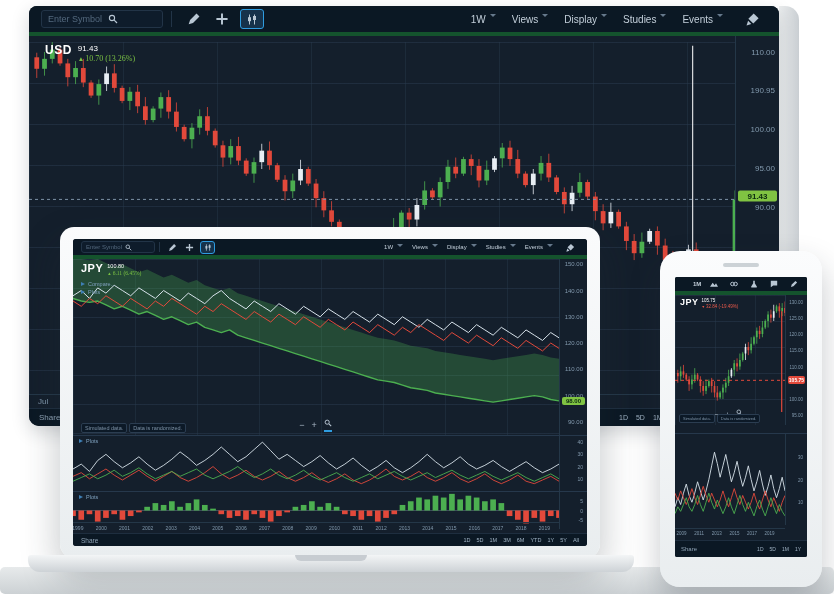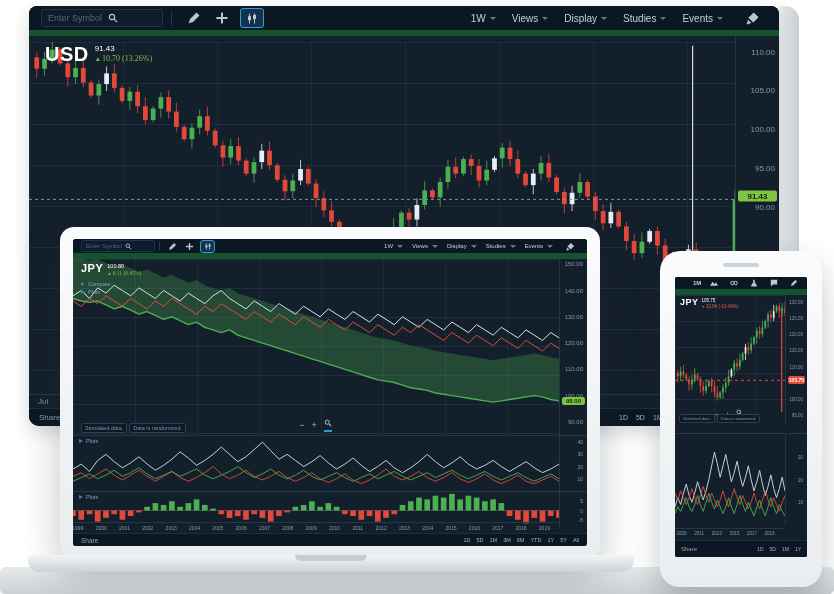--- a/index.html
+++ b/index.html
@@ -29,23 +29,23 @@
   .phone-body{position:absolute;left:660px;top:251px;width:162px;height:336px;
     background:linear-gradient(#fbfcfd,#e9edef);border-radius:20px;z-index:7;
     box-shadow:0 14px 30px rgba(35,45,55,.25);}
   .phone-speaker{position:absolute;left:723px;top:263px;width:36px;height:4px;
     background:#ccd2d6;border-radius:2px;z-index:8;}
   .phone-screen{position:absolute;left:675px;top:277px;width:132px;height:280px;
     background:#141f2c;border-radius:2px;z-index:8;overflow:hidden;}
 
   
   .toolbar{position:absolute;left:0;top:0;right:0;display:flex;align-items:center;
-    background:#0b1824;border-bottom:6px solid #14532d;color:#8ea2b4;}
+    background:#0b1824;border-bottom:4px solid #14532d;color:#8ea2b4;}
   .tb-right{margin-left:auto;display:flex;align-items:center;}
-  .menu{display:inline-flex;align-items:center;color:#c3cfda;cursor:pointer;}
+  .menu{display:inline-flex;align-items:flex-start;color:#c3cfda;cursor:pointer;}
   .menu::after{content:"";width:0;height:0;border-left:3px solid transparent;
     border-right:3px solid transparent;border-top:3px solid #66798c;margin-left:4px;}
   .search-box{display:flex;align-items:center;border:1px solid #223447;
     border-radius:3px;background:#0e1c2b;color:#53687d;}
   .charttype{border:1px solid #2f9ce0;border-radius:3px;background:#16324b;
     display:flex;align-items:center;justify-content:center;color:#7fc4f1;}
   .icn{display:inline-flex;align-items:center;justify-content:center;color:#b9c7d4;}
   .icn svg{width:100%;height:100%;}
   .tb-divider{width:1px;background:#223447;}
 
@@ -95,21 +95,21 @@
   .d-toolbar .tb-divider{height:16px;margin:0 8px;}
   .d-toolbar .charttype{width:24px;height:20px;margin-left:4px;}
   .d-toolbar .tb-right{gap:16px;font-size:10px;}
   .d-chart{position:absolute;left:0;top:30px;right:0;bottom:0;}
   .d-plot{left:0;top:6px;right:44px;bottom:32px;background-size:100% 41px,94px 100%;}
   .d-yaxis{width:44px;bottom:32px;font-size:8px;}
   .d-xaxis{right:44px;height:14px;bottom:18px;font-size:8px;}
   .d-footer{height:18px;padding:0 10px;font-size:8px;}
   .d-footer .ranges{gap:8px;font-size:7px;}
   .d-symbol{left:16px;top:8px;gap:6px;}
-  .d-symbol .sym{font-size:20px;}
+  .d-symbol .sym{font-size:12px;}
   .d-symbol .sym-info{font-size:8px;}
   .d-badge{font-size:8px;padding:1px 0;}
 
   
   .l-toolbar{height:20px;padding:0 8px;}
   .l-toolbar .search-box{width:74px;height:12px;padding:0 4px;gap:3px;font-size:6px;}
   .l-toolbar .icn{width:9px;height:9px;margin:0 4px;}
   .l-toolbar .tb-divider{height:10px;margin:0 4px;}
   .l-toolbar .charttype{width:15px;height:13px;margin-left:2px;}
   .l-toolbar .tb-right{gap:9px;font-size:6px;}
@@ -410,21 +410,21 @@
             <rect x="98.56414237935978" y="61.739130434782616" width="0.6739130434782609" height="4.999999999999993" fill="#e8eef4"></rect>
             <line x1="100" y1="42.173913043478244" x2="100" y2="63.04347826086957" stroke="#4caf50" stroke-width="0.8" vector-effect="non-scaling-stroke"></line>
             <rect x="99.66304347826087" y="44.78260869565216" width="0.6739130434782609" height="16.95652173913046" fill="#4caf50"></rect>
             <line x1="0" y1="44.71739130434781" x2="100" y2="44.71739130434781" stroke="#7d92a6" stroke-width="1" stroke-dasharray="3,3" vector-effect="non-scaling-stroke"></line>
             <line x1="94" y1="1.0869565217391304" x2="94" y2="97.82608695652173" stroke="rgba(255,255,255,0.85)" stroke-width="1.2" vector-effect="non-scaling-stroke"></line>
           </svg>
       </div>
       <div class="yaxis d-yaxis">
         <div class="price-badge d-badge" style="top: 44.7174%; background: rgb(128, 195, 66); color: rgb(11, 43, 16);">91.43</div>
       <span class="tick" style="top: 4.34783%;">110.00</span>
-          <span class="tick" style="top: 15.2174%;">105.00</span>
+          <span class="tick" style="top: 15.2174%;">190.95</span>
           <span class="tick" style="top: 26.087%;">100.00</span>
           <span class="tick" style="top: 36.9565%;">95.00</span>
           <span class="tick" style="top: 47.8261%;">90.00</span>
         </div>
       <div class="xaxis d-xaxis">
           <span class="xlabel" style="left: 2%;">Jul</span>
           <span class="xlabel" style="left: 73%;">Jul</span>
         </div>
       <div class="chart-footer d-footer">
         <span>Share</span>

